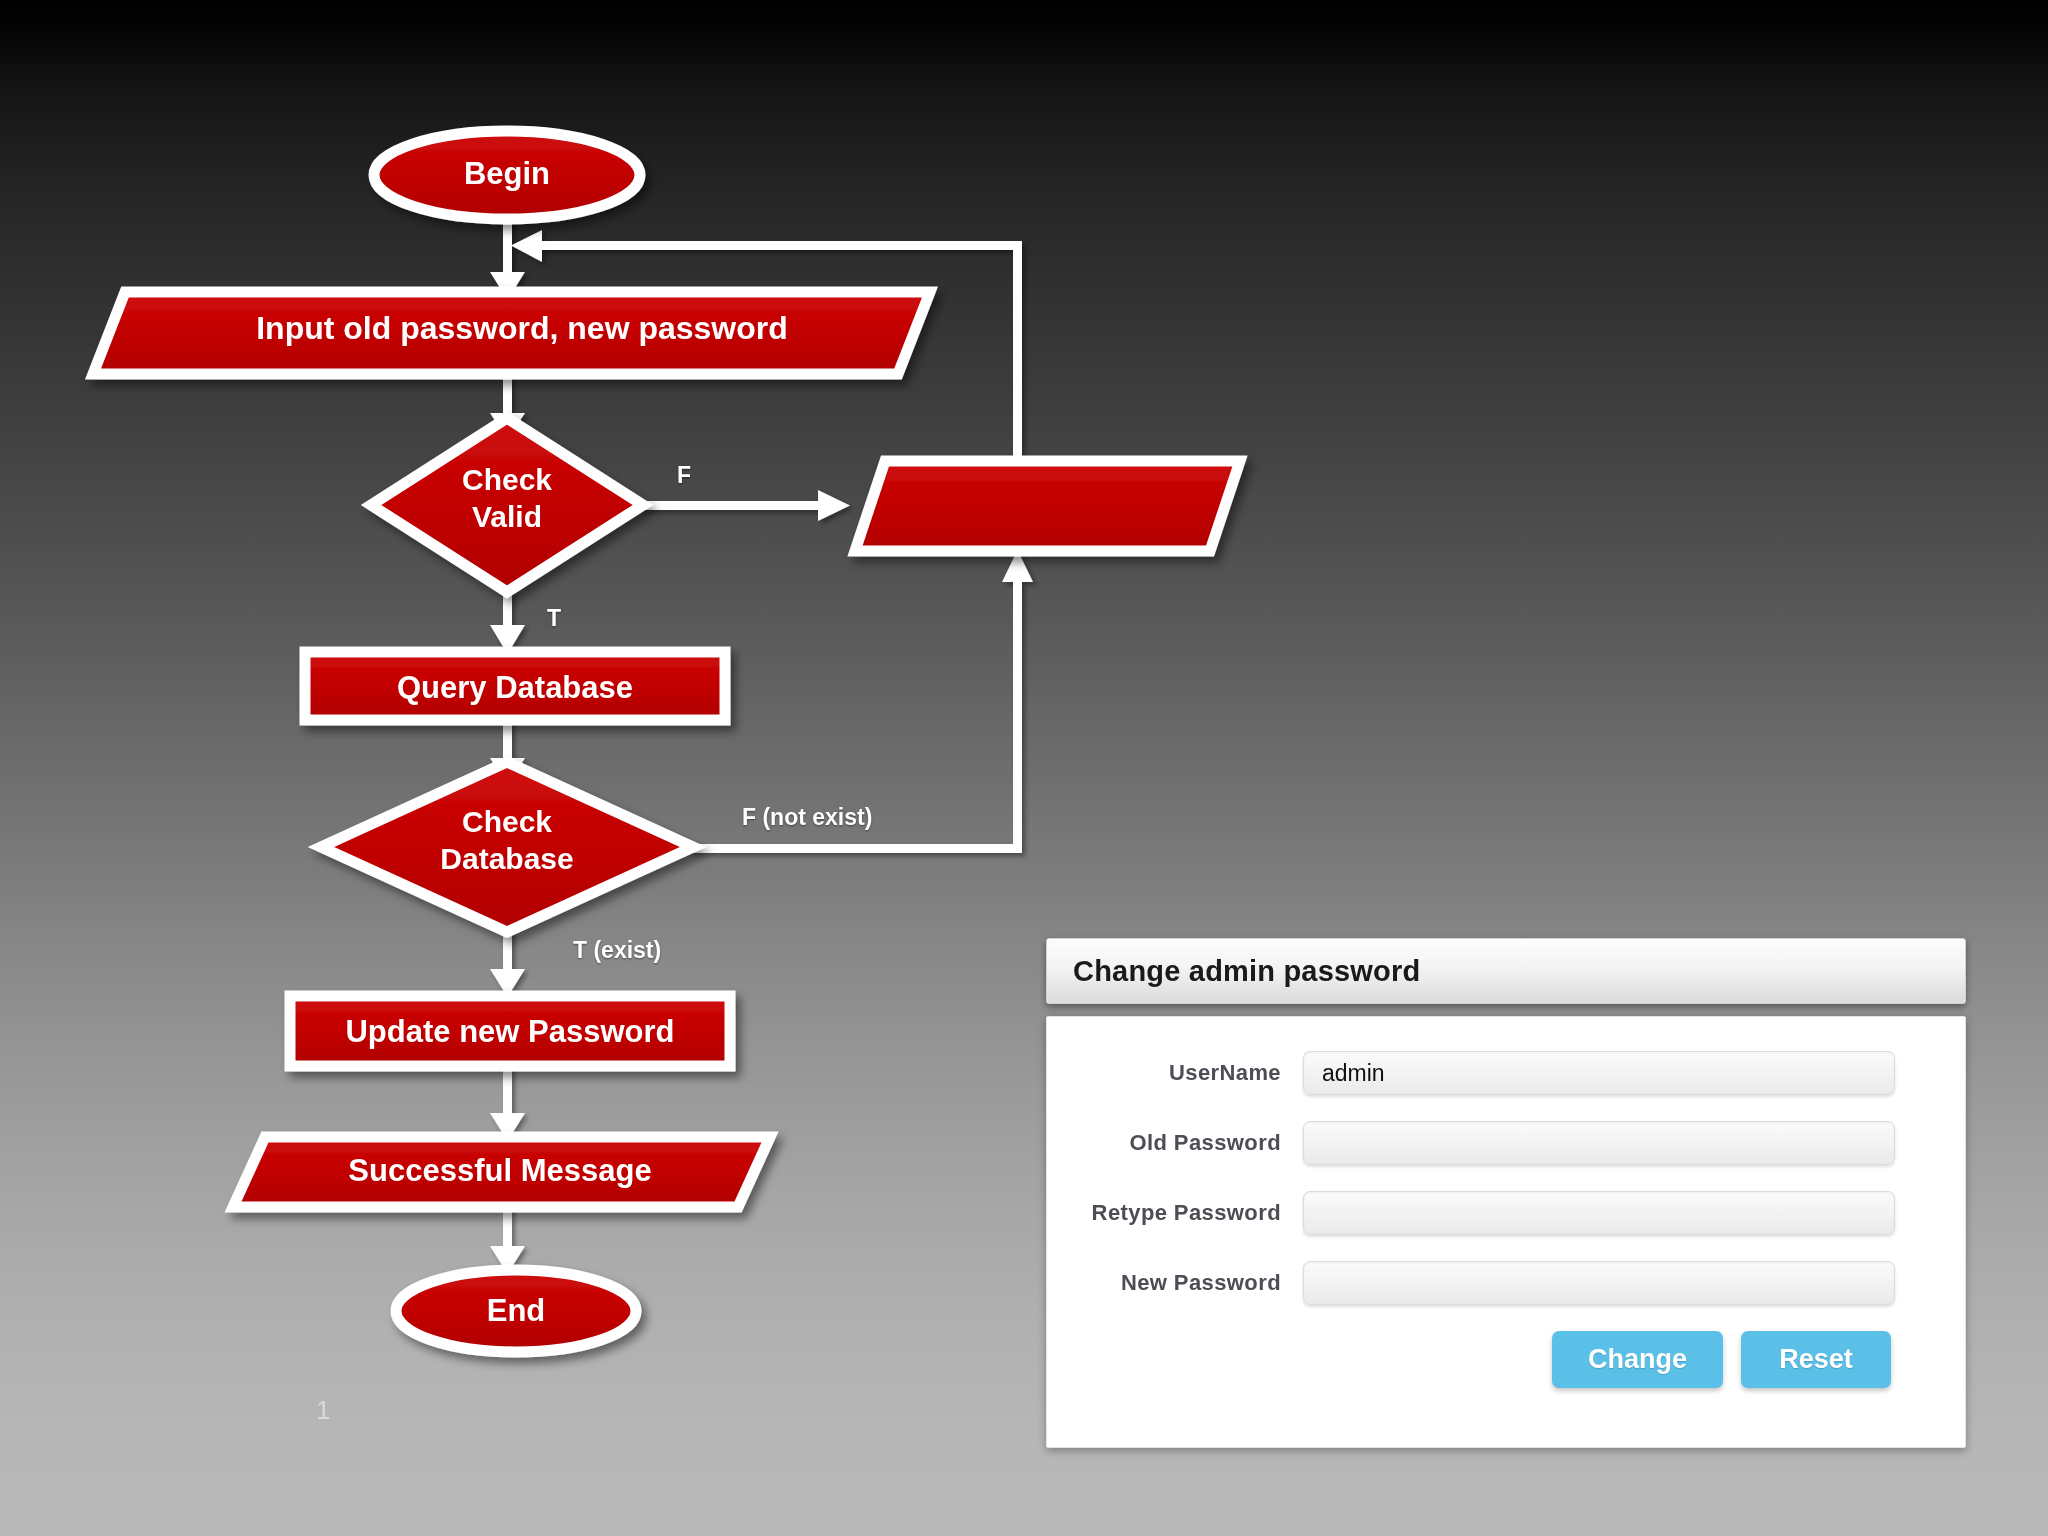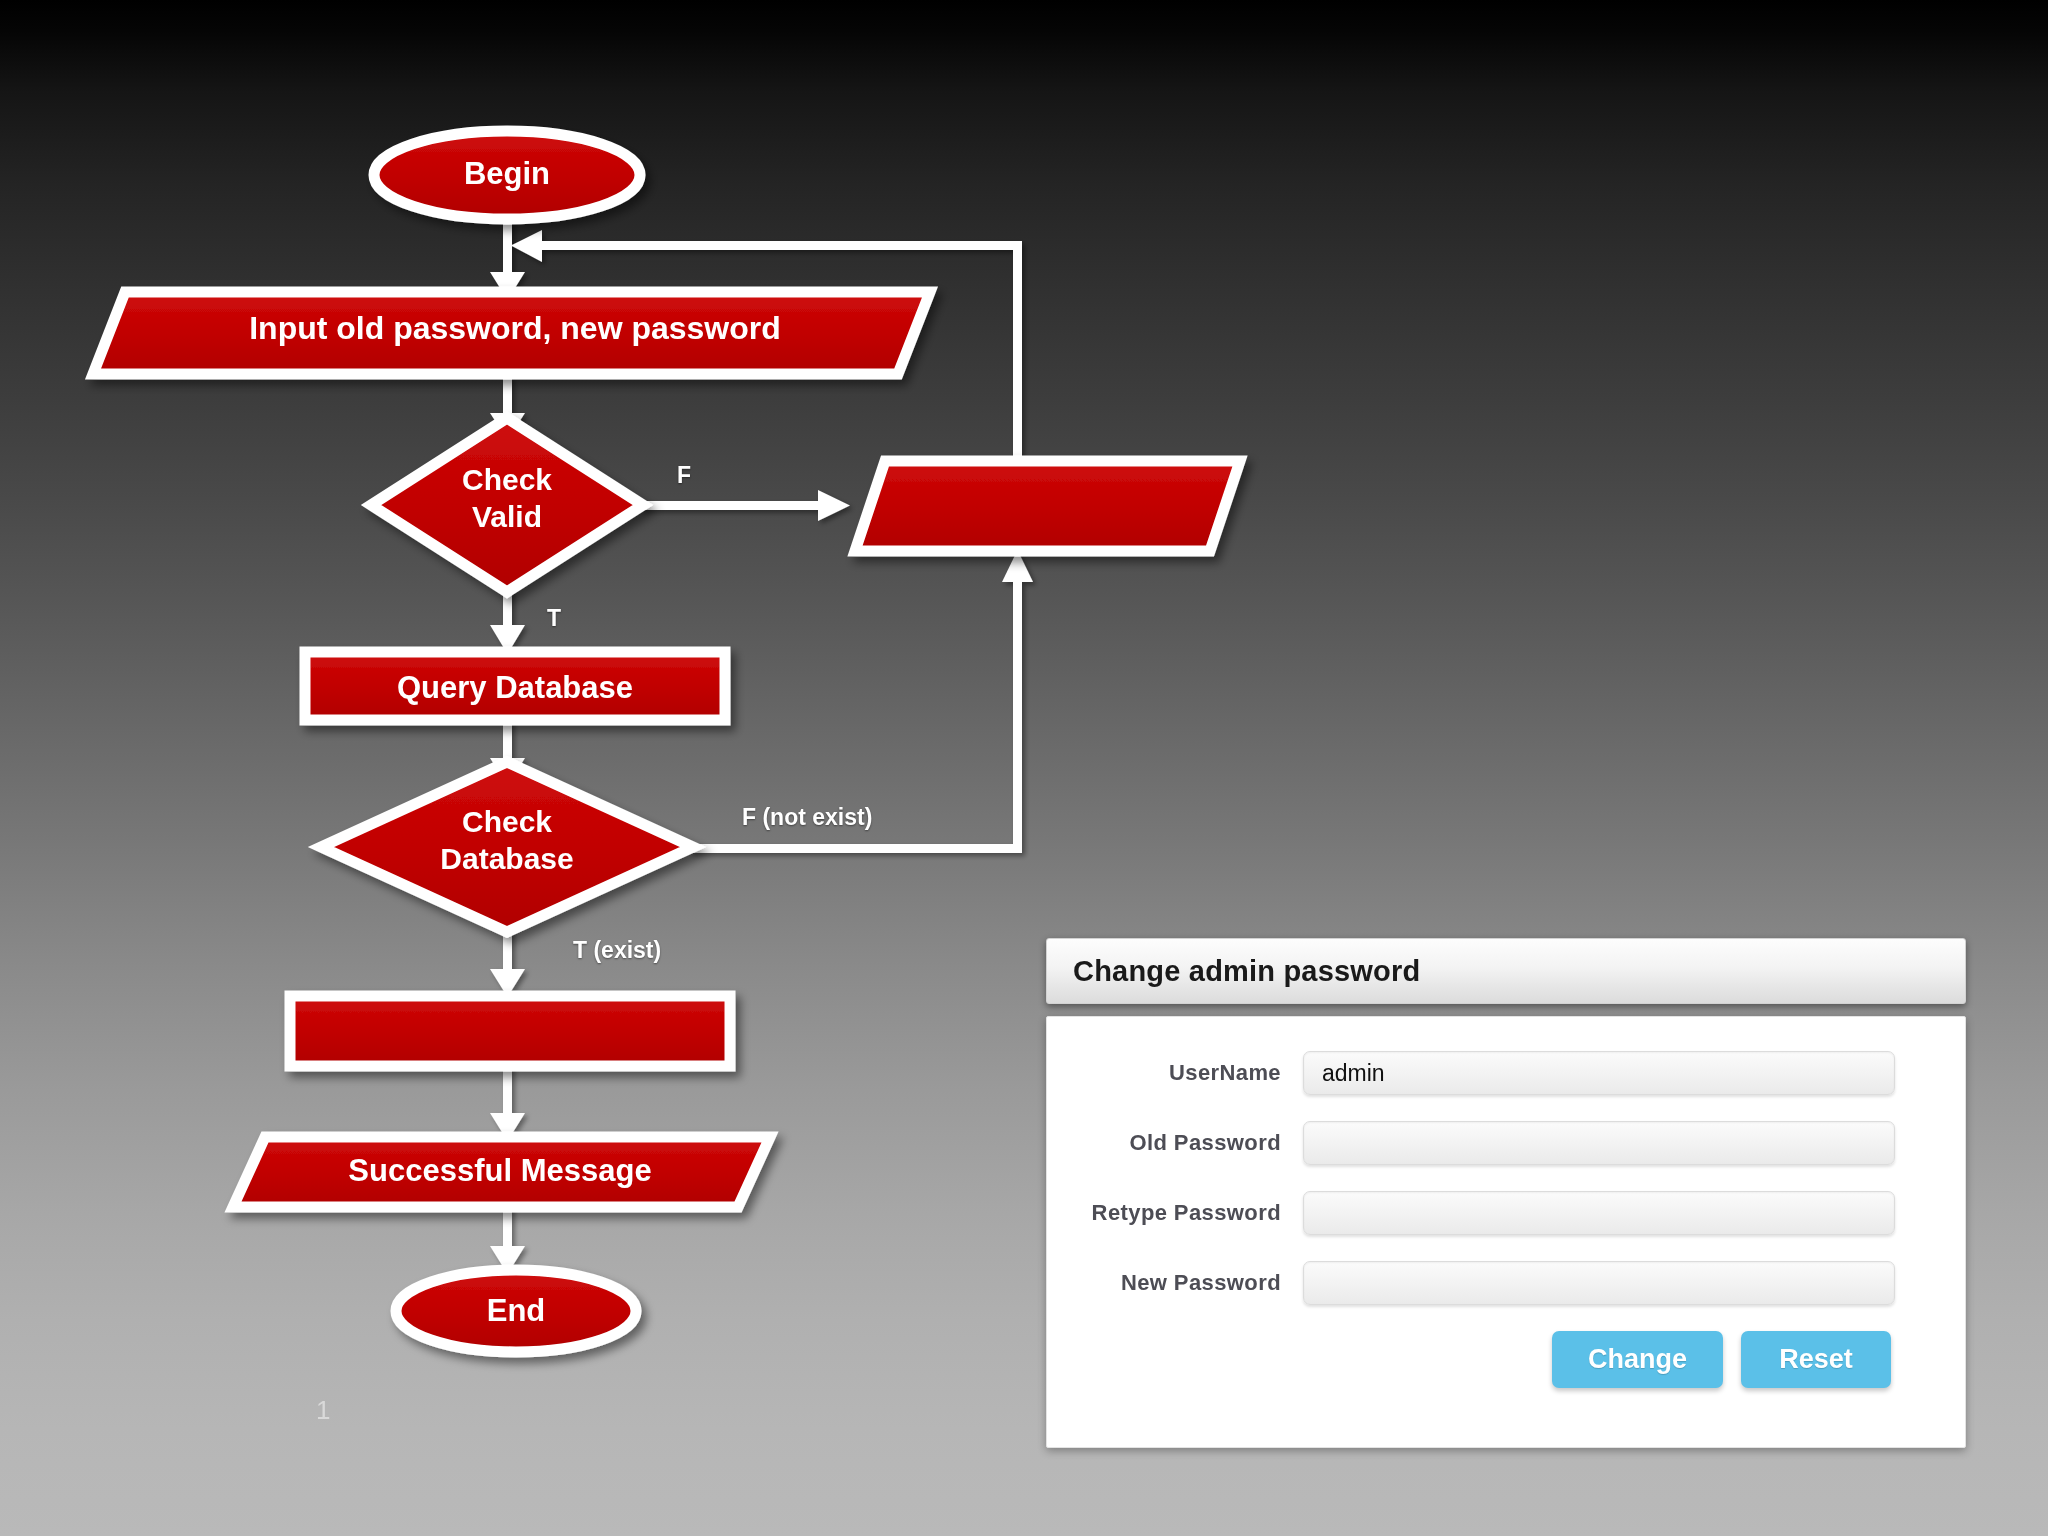--- a/index.html
+++ b/index.html
@@ -230,31 +230,32 @@
       <rect x="290" y="996" width="440" height="70" fill="url(#redGrad)" stroke="#ffffff" stroke-width="11"></rect>
 
       <polygon points="265,1137 770,1137 738,1207 233,1207" fill="url(#redGrad)" stroke="#ffffff" stroke-width="11"></polygon>
 
       <ellipse cx="516" cy="1311" rx="120" ry="41" fill="url(#redGrad)" stroke="#ffffff" stroke-width="11"></ellipse>
     </g>
   </svg>
 
   <div class="nodeText" style="left:374px;top:155px;width:266px;font-size:31px;">Begin</div>
 
-  <div class="nodeText" style="left:135px;top:309px;width:760px;font-size:32px;">Input old password, new password</div>
+  <div class="nodeText" style="left:142px;top:309px;width:760px;font-size:32px;">Input old password, new password</div>
 
   <div class="nodeText" style="left:387px;top:462px;width:240px;font-size:30px;">Check
 Valid</div>
 
 
   <div class="nodeText" style="left:315px;top:669px;width:400px;font-size:31px;">Query Database</div>
 
   <div class="nodeText" style="left:377px;top:804px;width:260px;font-size:30px;">Check
 Database</div>
 
+  <div class="nodeText" style="left:300px;top:1013px;width:420px;font-size:31px;">Update new Password</div>
 
   <div class="nodeText" style="left:255px;top:1152px;width:490px;font-size:31px;">Successful Message</div>
 
   <div class="nodeText" style="left:396px;top:1292px;width:240px;font-size:31px;">End</div>
 
   <div class="edgeLabel" style="left:677px;top:462px;">F</div>
 
   <div class="edgeLabel" style="left:547px;top:605px;">T</div>
 
   <div class="edgeLabel" style="left:742px;top:804px;">F (not exist)</div>

